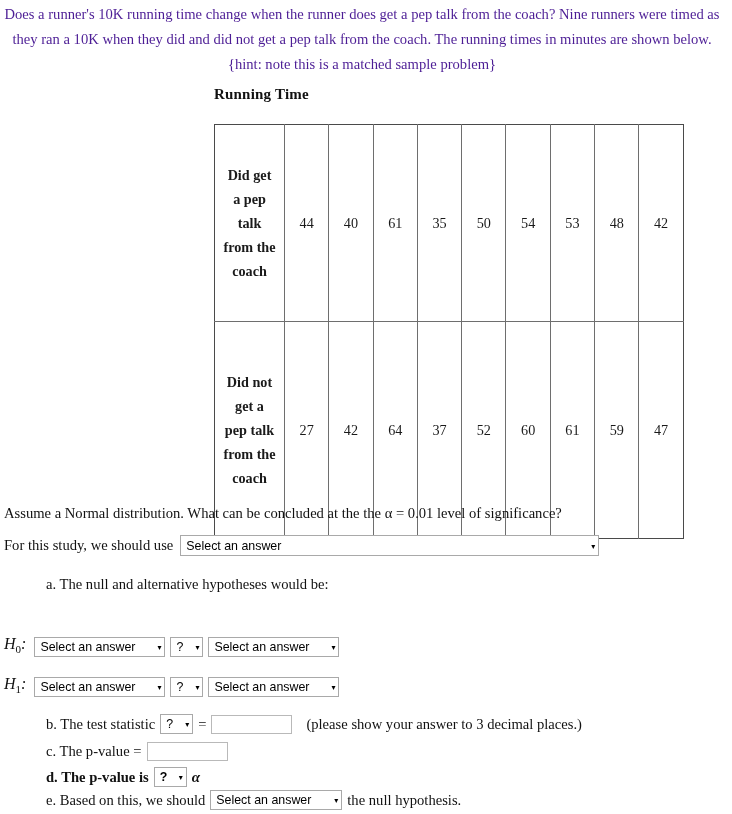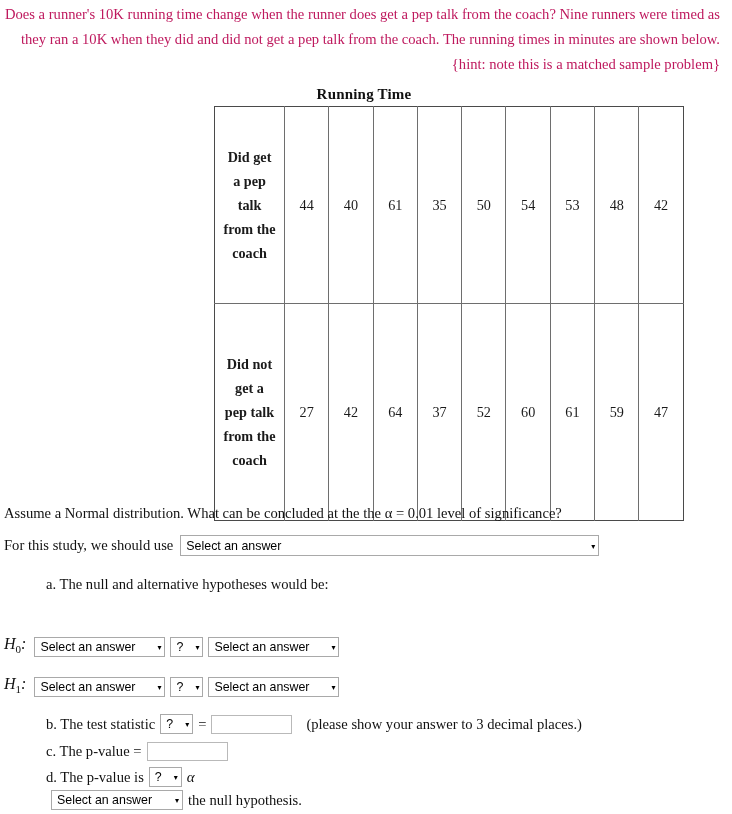--- a/index.html
+++ b/index.html
@@ -19,39 +19,39 @@
   }
 
   
   .intro {
     position: absolute;
     left: 4px;
     top: 2px;
     width: 716px;
     font-size: 14.6px;
     line-height: 25px;
-    text-align: right;
-    color: #be185d;
+    text-align: center;
+    color: #4c1d95;
   }
 
   
   .table-block {
     position: absolute;
     left: 214px;
     top: 85px;
     width: 300px;
   }
   .table-title {
-    text-align: center;
+    text-align: left;
     font-weight: bold;
     font-size: 15px;
     line-height: 18px;
     letter-spacing: 0.2px;
     color: #111111;
-    margin-bottom: 3px;
+    margin-bottom: 21px;
   }
   table.data-table {
     border-collapse: collapse;
     border: 1.6px solid #4a4a4a;
     table-layout: fixed;
     width: 299px;
     background: #ffffff;
   }
   table.data-table td {
     border-left: 1px solid #6e6e6e;
@@ -100,21 +100,21 @@
     color: #111111;
     white-space: nowrap;
   }
   .assume    { top: 495px; margin-top: 8px; }
   .studyuse  { top: 535px; display: flex; align-items: flex-start; }
   .part-a    { top: 574px; left: 46px; }
   .h0row     { top: 634px; left: 4px; display: flex; align-items: center; }
   .h1row     { top: 674px; left: 4px; display: flex; align-items: center; }
   .part-b    { top: 714px; left: 46px; display: flex; align-items: flex-end; }
   .part-c    { top: 741px; left: 46px; display: flex; align-items: center; }
-  .part-d    { top: 767px; left: 46px; display: flex; align-items: center; }
+  .part-d    { top: 767px; left: 46px; display: flex; align-items: center; font-weight: bold; }
   .part-e    { top: 790px; left: 46px; display: flex; align-items: center; }
 
   .hlabel {
     font-style: italic;
     font-size: 16px;
     font-family: "Liberation Serif", "DejaVu Serif", serif;
     margin-right: 8px;
     display: inline-block;
   }
   .hlabel sub {
@@ -280,20 +280,21 @@
   <span class="gap-s"></span>
   <span class="sel sel-q">
     <span>?</span>
     <span class="caret">▾</span>
   </span>
   <span class="gap-s"></span>
   <span class="alpha">α</span>
 </div>
 
 <div class="line part-e">
+  <span>e. Based on this, we should</span>
   <span class="gap-s"></span>
   <span class="sel sel-answer-e">
     <span>Select an answer</span>
     <span class="caret">▾</span>
   </span>
   <span class="gap-s"></span>
   <span>the null hypothesis.</span>
 </div>
 
 </body></html>

